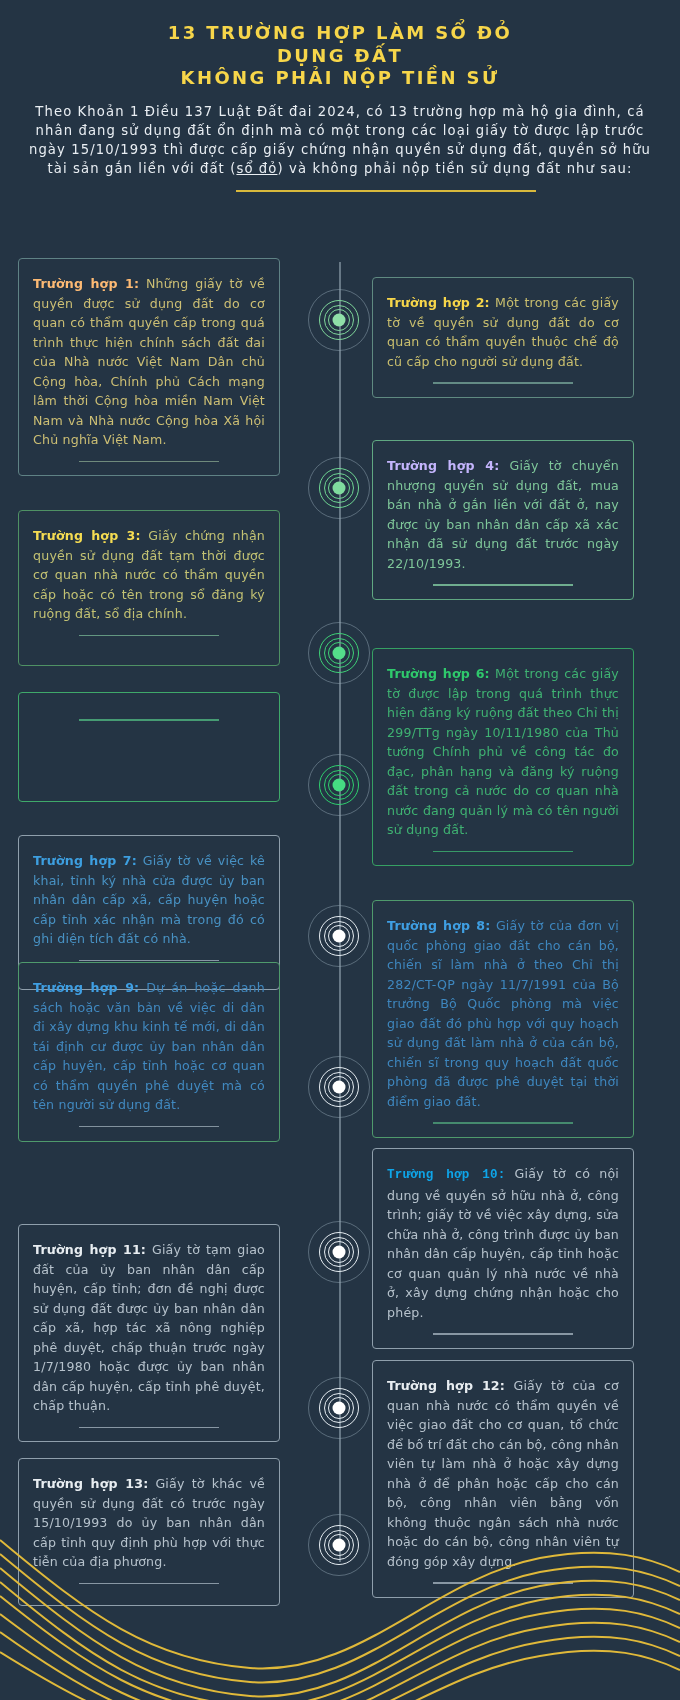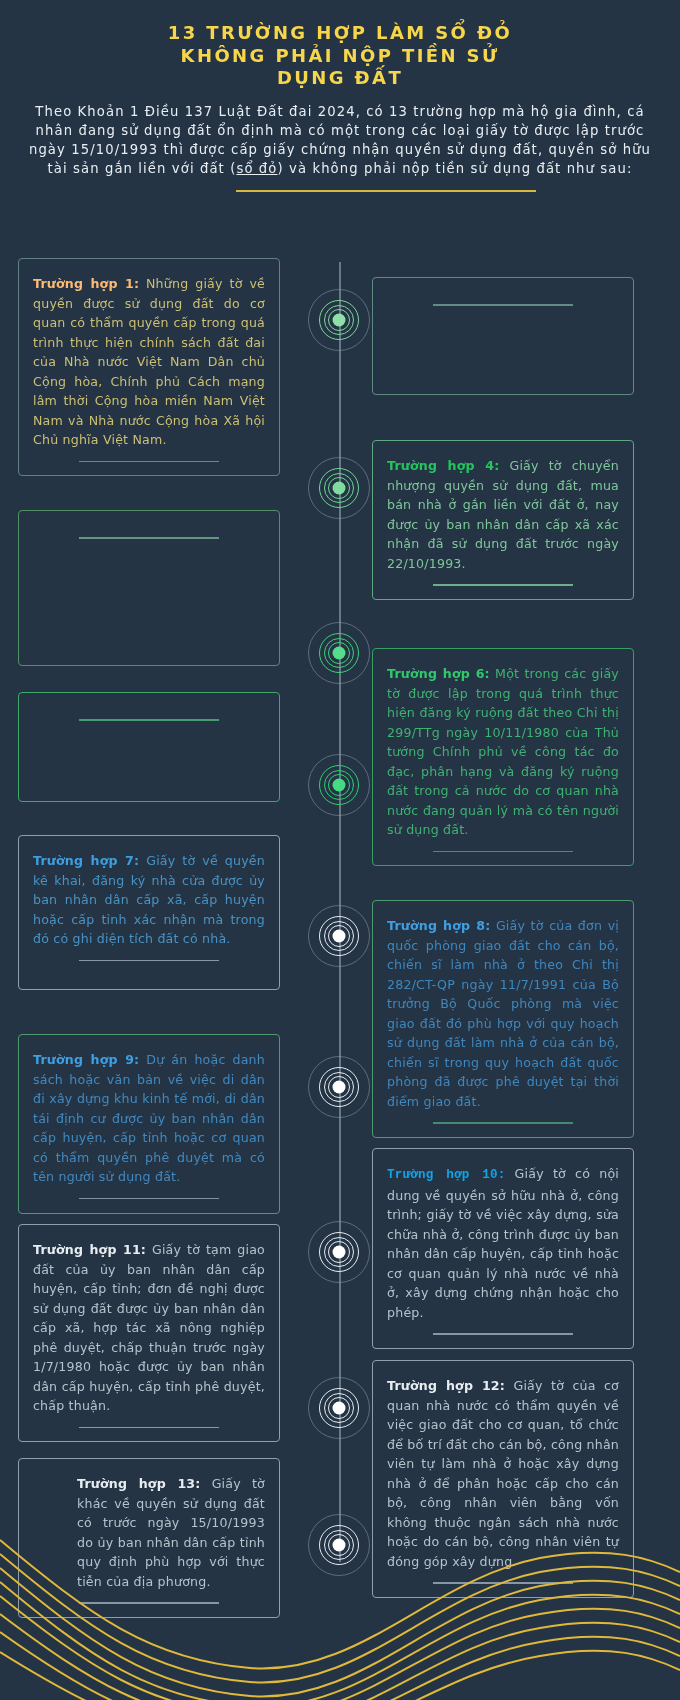--- a/index.html
+++ b/index.html
@@ -58,22 +58,22 @@
   .waves { position:absolute; left:0; bottom:0; width:680px; height:190px; z-index:5; }
 </style>
 </head>
 <body>
 
 <div id="page">
 
   <div class="header">
     <div class="title">
       <div>13 TRƯỜNG HỢP LÀM SỔ ĐỎ</div>
+      <div>DỤNG ĐẤT</div>
       <div>KHÔNG PHẢI NỘP TIỀN SỬ</div>
-      <div>DỤNG ĐẤT</div>
     </div>
     <div class="intro"><span>Theo Khoản 1 Điều 137 Luật Đất đai 2024, có 13 trường hợp mà hộ gia đình, cá nhân đang sử dụng đất ổn định mà có một trong các loại giấy tờ được lập trước ngày 15/10/1993 thì được cấp giấy chứng nhận quyền sử dụng đất, quyền sở hữu tài sản gắn liền với đất (</span><span class="ul">sổ đỏ</span><span>) và không phải nộp tiền sử dụng đất như sau:</span></div>
     <div class="hr-gold"></div>
   </div>
 
   <div class="timeline-line"></div>
 
   <div id="markers">
       <div class="marker" style="top: 320px;">
         <div class="ring" style="width: 62px; height: 62px; border-width: 1.4px; border-color: rgb(143, 163, 178); opacity: 0.5;"></div>
@@ -138,62 +138,64 @@
         <div class="ring" style="width: 22px; height: 22px; border-width: 1.4px; border-color: rgb(230, 237, 242); opacity: 1;"></div>
         <div class="dot" style="width: 13px; height: 13px; background: rgb(255, 255, 255);"></div>
       </div>
     </div>
   <div id="cards">
       <div class="card left" style="top: 258px; min-height: 216px; border-color: rgb(95, 130, 133);">
         <p style="color: rgb(205, 191, 116);"><b style="color: #fdba74;">Trường hợp 1:</b><span> Những giấy tờ về quyền được sử dụng đất do cơ quan có thẩm quyền cấp trong quá trình thực hiện chính sách đất đai của Nhà nước Việt Nam Dân chủ Cộng hòa, Chính phủ Cách mạng lâm thời Cộng hòa miền Nam Việt Nam và Nhà nước Cộng hòa Xã hội Chủ nghĩa Việt Nam.</span></p>
         <div class="rule" style="background: rgb(125, 154, 134);"></div>
       </div>
       <div class="card right" style="top: 277px; min-height: 118px; border-color: rgb(95, 138, 129);">
+        <p style="color: rgb(202, 191, 110);"><b style="color: rgb(247, 214, 74);">Trường hợp 2:</b><span> Một trong các giấy tờ về quyền sử dụng đất do cơ quan có thẩm quyền thuộc chế độ cũ cấp cho người sử dụng đất.</span></p>
         <div class="rule" style="background: rgb(111, 155, 145);"></div>
       </div>
       <div class="card left" style="top: 510px; min-height: 156px; border-color: rgb(79, 145, 100);">
+        <p style="color: rgb(195, 194, 115);"><b style="color: rgb(245, 220, 82);">Trường hợp 3:</b><span> Giấy chứng nhận quyền sử dụng đất tạm thời được cơ quan nhà nước có thẩm quyền cấp hoặc có tên trong sổ đăng ký ruộng đất, sổ địa chính.</span></p>
         <div class="rule" style="background: rgb(111, 169, 140);"></div>
       </div>
       <div class="card right" style="top: 440px; min-height: 158px; border-color: rgb(96, 168, 130);">
-        <p style="color: rgb(127, 199, 154);"><b style="color: #22c55e;">Trường hợp 4:</b><span> Giấy tờ chuyển nhượng quyền sử dụng đất, mua bán nhà ở gắn liền với đất ở, nay được ủy ban nhân dân cấp xã xác nhận đã sử dụng đất trước ngày 22/10/1993.</span></p>
+        <p style="color: rgb(127, 199, 154);"><b style="color: #c4b5fd;">Trường hợp 4:</b><span> Giấy tờ chuyển nhượng quyền sử dụng đất, mua bán nhà ở gắn liền với đất ở, nay được ủy ban nhân dân cấp xã xác nhận đã sử dụng đất trước ngày 22/10/1993.</span></p>
         <div class="rule" style="background: rgb(124, 195, 156);"></div>
       </div>
       <div class="card left" style="top: 692px; min-height: 110px; border-color: rgb(63, 169, 106);">
         <div class="rule" style="background: rgb(76, 174, 123);"></div>
       </div>
       <div class="card right" style="top: 648px; min-height: 212px; border-color: rgb(54, 160, 99);">
         <p style="color: rgb(63, 178, 114);"><b style="color: rgb(47, 201, 108);">Trường hợp 6:</b><span> Một trong các giấy tờ được lập trong quá trình thực hiện đăng ký ruộng đất theo Chỉ thị 299/TTg ngày 10/11/1980 của Thủ tướng Chính phủ về công tác đo đạc, phân hạng và đăng ký ruộng đất trong cả nước do cơ quan nhà nước đang quản lý mà có tên người sử dụng đất.</span></p>
         <div class="rule" style="background: rgb(60, 171, 109);"></div>
       </div>
       <div class="card left" style="top: 835px; min-height: 155px; border-color: rgb(143, 159, 172);">
-        <p style="color: rgb(72, 146, 196);"><b style="color: rgb(61, 159, 224);">Trường hợp 7:</b><span> Giấy tờ về quyền kê khai, đăng ký nhà cửa được ủy ban nhân dân cấp xã, cấp huyện hoặc cấp tỉnh xác nhận mà trong đó có ghi diện tích đất có nhà.</span></p>
+        <p style="color: rgb(72, 146, 196);"><b style="color: rgb(61, 159, 224);">Trường hợp 7:</b><span> Giấy tờ về việc kê khai, tỉnh ký nhà cửa được ủy ban nhân dân cấp xã, cấp huyện hoặc cấp tỉnh xác nhận mà trong đó có ghi diện tích đất có nhà.</span></p>
         <div class="rule" style="background: rgb(154, 169, 181);"></div>
       </div>
       <div class="card right" style="top: 900px; min-height: 222px; border-color: rgb(79, 154, 108);">
         <p style="color: rgb(62, 135, 191);"><b style="color: rgb(63, 159, 227);">Trường hợp 8:</b><span> Giấy tờ của đơn vị quốc phòng giao đất cho cán bộ, chiến sĩ làm nhà ở theo Chỉ thị 282/CT-QP ngày 11/7/1991 của Bộ trưởng Bộ Quốc phòng mà việc giao đất đó phù hợp với quy hoạch sử dụng đất làm nhà ở của cán bộ, chiến sĩ trong quy hoạch đất quốc phòng đã được phê duyệt tại thời điểm giao đất.</span></p>
         <div class="rule" style="background: rgb(75, 154, 118);"></div>
       </div>
-      <div class="card left" style="top: 1034px; min-height: 180px; border-color: rgb(79, 154, 108);">
+      <div class="card left" style="top: 962px; min-height: 180px; border-color: rgb(79, 154, 108);">
         <p style="color: rgb(65, 137, 192);"><b style="color: rgb(63, 159, 227);">Trường hợp 9:</b><span> Dự án hoặc danh sách hoặc văn bản về việc di dân đi xây dựng khu kinh tế mới, di dân tái định cư được ủy ban nhân dân cấp huyện, cấp tỉnh hoặc cơ quan có thẩm quyền phê duyệt mà có tên người sử dụng đất.</span></p>
         <div class="rule" style="background: rgb(147, 163, 174);"></div>
       </div>
       <div class="card right" style="top: 1148px; min-height: 184px; border-color: rgb(143, 159, 172);">
         <p style="color: rgb(182, 194, 204);"><b style="color: #0ea5e9; font-family: Liberation Mono, monospace;">Trường hợp 10:</b><span> Giấy tờ có nội dung về quyền sở hữu nhà ở, công trình; giấy tờ về việc xây dựng, sửa chữa nhà ở, công trình được ủy ban nhân dân cấp huyện, cấp tỉnh hoặc cơ quan quản lý nhà nước về nhà ở, xây dựng chứng nhận hoặc cho phép.</span></p>
         <div class="rule" style="background: rgb(154, 169, 181);"></div>
       </div>
       <div class="card left" style="top: 1224px; min-height: 205px; border-color: rgb(143, 159, 172);">
         <p style="color: rgb(182, 194, 204);"><b style="color: rgb(232, 237, 241);">Trường hợp 11:</b><span> Giấy tờ tạm giao đất của ủy ban nhân dân cấp huyện, cấp tỉnh; đơn đề nghị được sử dụng đất được ủy ban nhân dân cấp xã, hợp tác xã nông nghiệp phê duyệt, chấp thuận trước ngày 1/7/1980 hoặc được ủy ban nhân dân cấp huyện, cấp tỉnh phê duyệt, chấp thuận.</span></p>
         <div class="rule" style="background: rgb(154, 169, 181);"></div>
       </div>
       <div class="card right" style="top: 1360px; min-height: 228px; border-color: rgb(143, 159, 172);">
         <p style="color: rgb(182, 194, 204);"><b style="color: rgb(232, 237, 241);">Trường hợp 12:</b><span> Giấy tờ của cơ quan nhà nước có thẩm quyền về việc giao đất cho cơ quan, tổ chức để bố trí đất cho cán bộ, công nhân viên tự làm nhà ở hoặc xây dựng nhà ở để phân hoặc cấp cho cán bộ, công nhân viên bằng vốn không thuộc ngân sách nhà nước hoặc do cán bộ, công nhân viên tự đóng góp xây dựng.</span></p>
         <div class="rule" style="background: rgb(154, 169, 181);"></div>
       </div>
       <div class="card left" style="top: 1458px; min-height: 148px; border-color: rgb(143, 159, 172);">
-        <p style="color: rgb(182, 194, 204); margin-left: 44px;"><b style="color: rgb(232, 237, 241);">Trường hợp 13:</b><span> Giấy tờ khác về quyền sử dụng đất có trước ngày 15/10/1993 do ủy ban nhân dân cấp tỉnh quy định phù hợp với thực tiễn của địa phương.</span></p>
+        <p style="color: rgb(182, 194, 204);"><b style="color: rgb(232, 237, 241);">Trường hợp 13:</b><span> Giấy tờ khác về quyền sử dụng đất có trước ngày 15/10/1993 do ủy ban nhân dân cấp tỉnh quy định phù hợp với thực tiễn của địa phương.</span></p>
         <div class="rule" style="background: rgb(154, 169, 181);"></div>
       </div>
     </div>
 
   <svg class="waves" viewBox="0 0 680 190" preserveAspectRatio="none">
     <g fill="none" stroke="#e0b93a" stroke-width="2">
       <path d="M0,30 C90,105 150,150 250,158 C360,166 430,70 540,48 C610,35 650,48 680,62"></path>
       <path d="M0,44 C90,119 150,164 250,172 C360,180 430,84 540,62 C610,49 650,62 680,76"></path>
       <path d="M0,58 C90,133 150,178 250,186 C360,194 430,98 540,76 C610,63 650,76 680,90"></path>
       <path d="M0,72 C90,147 150,190 250,196 C360,204 430,110 540,90 C610,77 650,90 680,104"></path>

